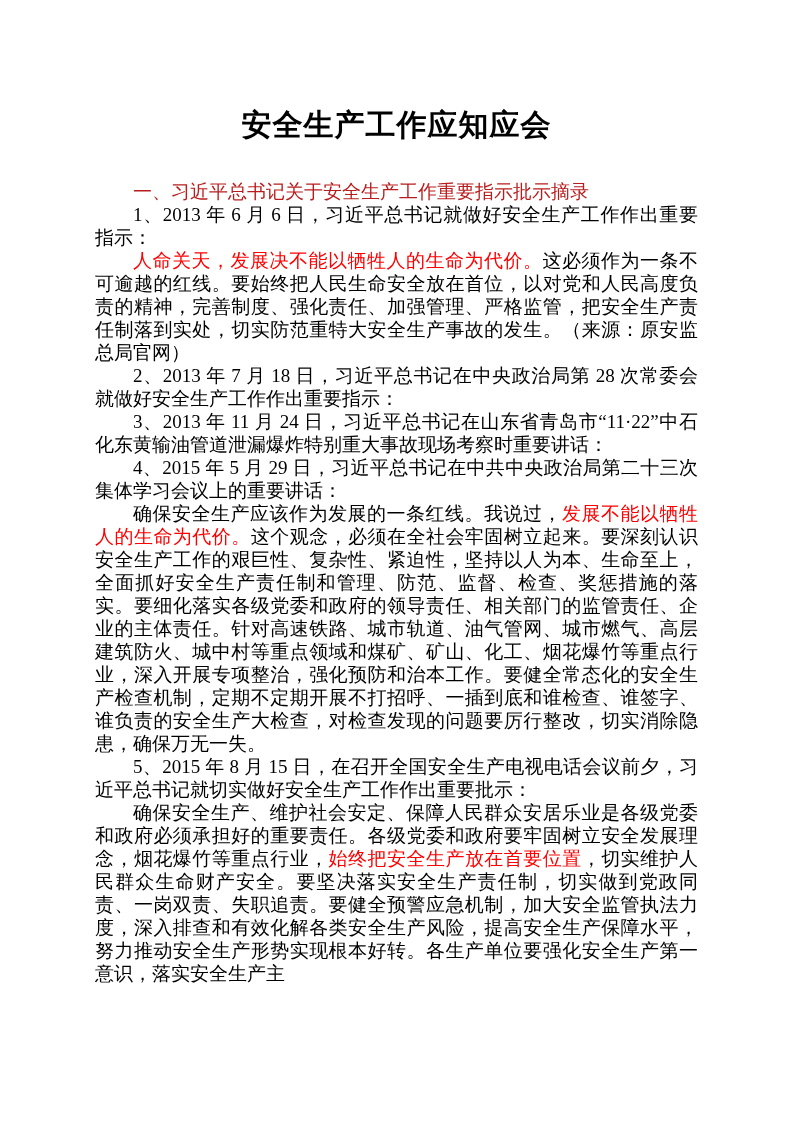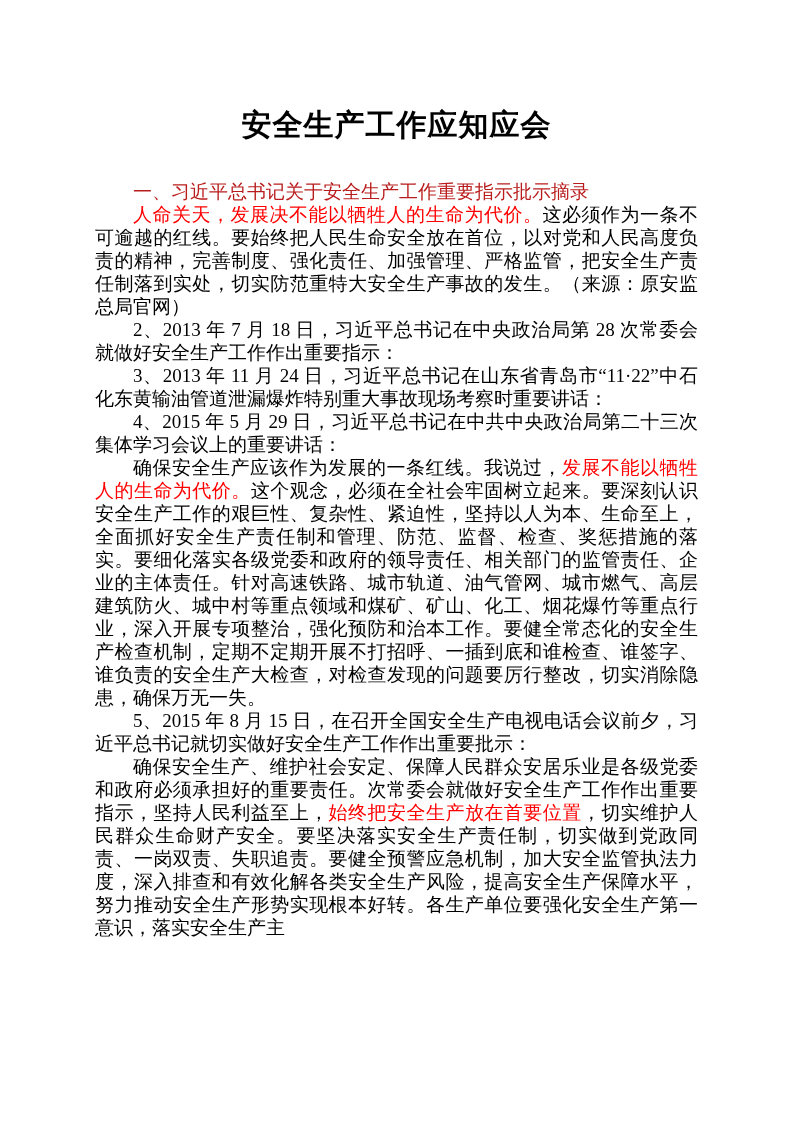--- a/index.html
+++ b/index.html
@@ -51,21 +51,22 @@
   .run.red { color: #ff0000; }
 </style>
 </head>
 <body>
 
 <div class="page">
   <h1 class="doc-title">安全生产工作应知应会</h1>
   <div class="doc-body">
     <p class="section-heading">一、习近平总书记关于安全生产工作重要指示批示摘录</p>
 
+  <p class="para"><span class="run">1、2013 年 6 月 6 日，习近平总书记就做好安全生产工作作出重要指示：</span></p>
       <p class="para"><span class="run red">人命关天，发展决不能以牺牲人的生命为代价。</span><span class="run">这必须作为一条不可逾越的红线。要始终把人民生命安全放在首位，以对党和人民高度负责的精神，完善制度、强化责任、加强管理、严格监管，把安全生产责任制落到实处，切实防范重特大安全生产事故的发生。（来源：原安监总局官网）</span></p>
       <p class="para"><span class="run">2、2013 年 7 月 18 日，习近平总书记在中央政治局第 28 次常委会就做好安全生产工作作出重要指示：</span></p>
       <p class="para"><span class="run">3、2013 年 11 月 24 日，习近平总书记在山东省青岛市“11·22”中石化东黄输油管道泄漏爆炸特别重大事故现场考察时重要讲话：</span></p>
       <p class="para"><span class="run">4、2015 年 5 月 29 日，习近平总书记在中共中央政治局第二十三次集体学习会议上的重要讲话：</span></p>
       <p class="para"><span class="run">确保安全生产应该作为发展的一条红线。我说过，</span><span class="run red">发展不能以牺牲人的生命为代价。</span><span class="run">这个观念，必须在全社会牢固树立起来。要深刻认识安全生产工作的艰巨性、复杂性、紧迫性，坚持以人为本、生命至上，全面抓好安全生产责任制和管理、防范、监督、检查、奖惩措施的落实。要细化落实各级党委和政府的领导责任、相关部门的监管责任、企业的主体责任。针对高速铁路、城市轨道、油气管网、城市燃气、高层建筑防火、城中村等重点领域和煤矿、矿山、化工、烟花爆竹等重点行业，深入开展专项整治，强化预防和治本工作。要健全常态化的安全生产检查机制，定期不定期开展不打招呼、一插到底和谁检查、谁签字、谁负责的安全生产大检查，对检查发现的问题要厉行整改，切实消除隐患，确保万无一失。</span></p>
       <p class="para"><span class="run">5、2015 年 8 月 15 日，在召开全国安全生产电视电话会议前夕，习近平总书记就切实做好安全生产工作作出重要批示：</span></p>
-      <p class="para"><span class="run">确保安全生产、维护社会安定、保障人民群众安居乐业是各级党委和政府必须承担好的重要责任。次常委会就做好安全生产工作作出重要指示，坚持人民利益至上，</span><span class="run red">始终把安全生产放在首要位置</span><span class="run">，切实维护人民群众生命财产安全。要坚决落实安全生产责任制，切实做到党政同责、一岗双责、失职追责。要健全预警应急机制，加大安全监管执法力度，深入排查和有效化解各类安全生产风险，提高安全生产保障水平，努力推动安全生产形势实现根本好转。各生产单位要强化安全生产第一意识，落实安全生产主</span></p>
+      <p class="para"><span class="run">确保安全生产、维护社会安定、保障人民群众安居乐业是各级党委和政府必须承担好的重要责任。各级党委和政府要牢固树立安全发展理念，烟花爆竹等重点行业，</span><span class="run red">始终把安全生产放在首要位置</span><span class="run">，切实维护人民群众生命财产安全。要坚决落实安全生产责任制，切实做到党政同责、一岗双责、失职追责。要健全预警应急机制，加大安全监管执法力度，深入排查和有效化解各类安全生产风险，提高安全生产保障水平，努力推动安全生产形势实现根本好转。各生产单位要强化安全生产第一意识，落实安全生产主</span></p>
     </div>
 </div>
 
 </body></html>

